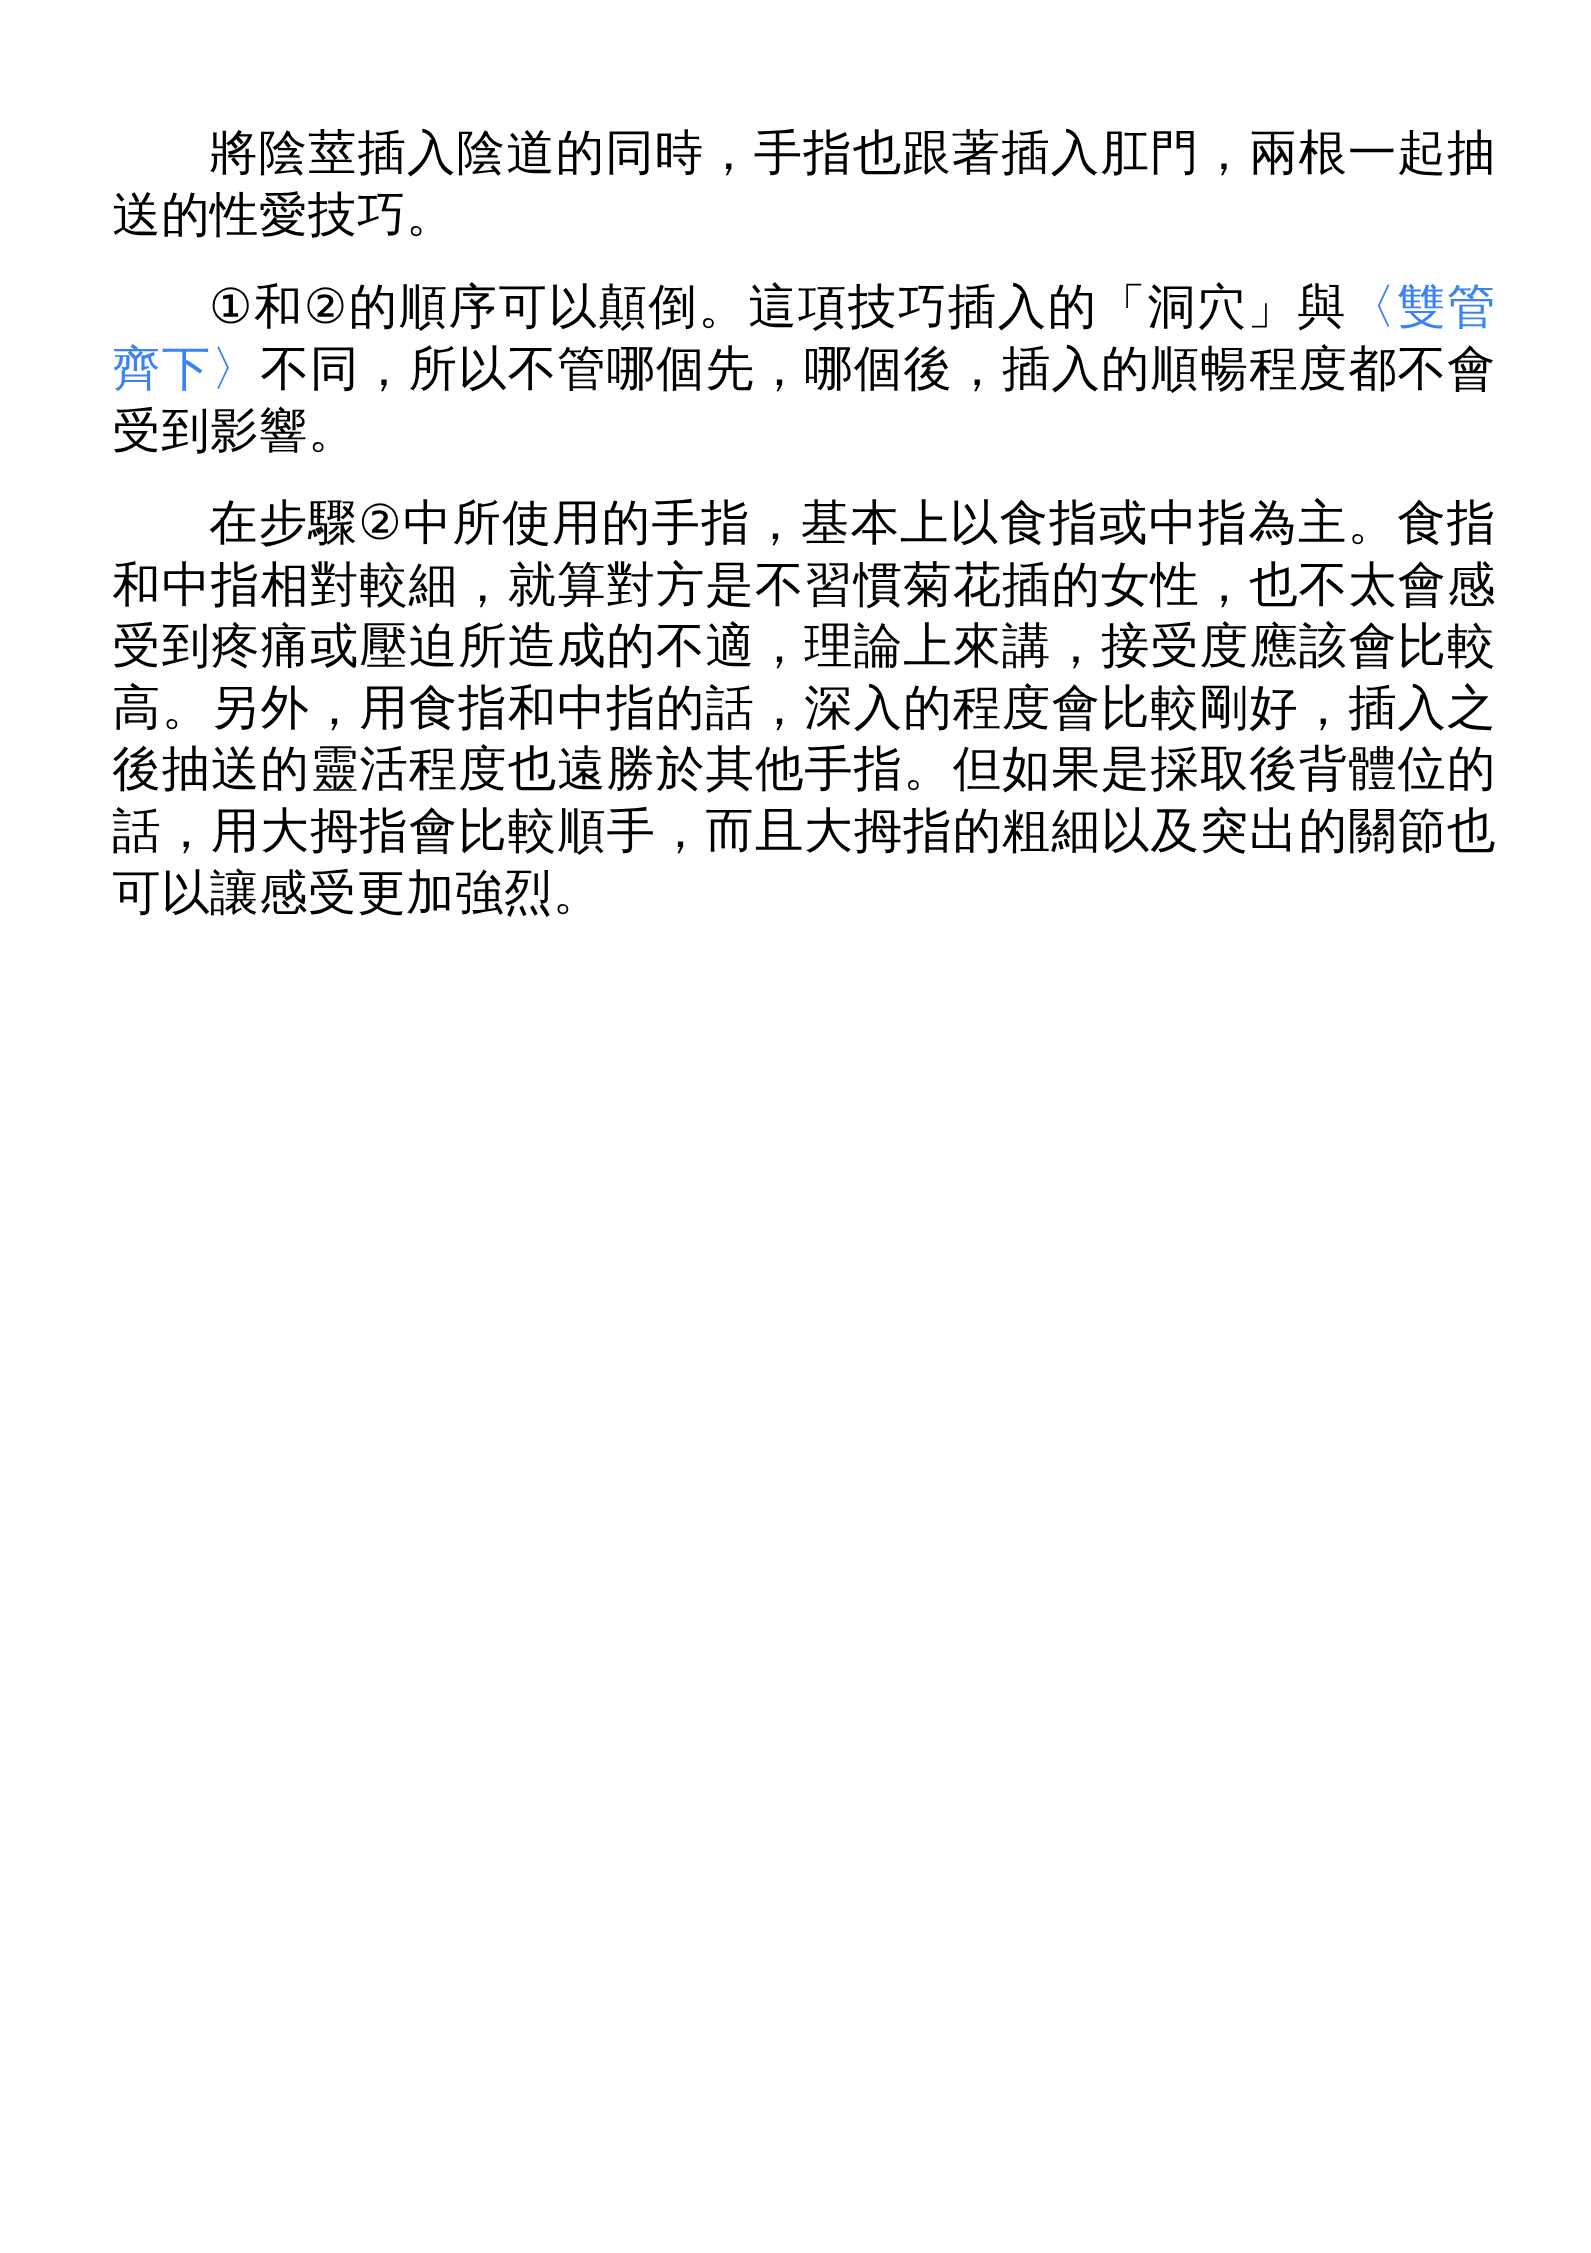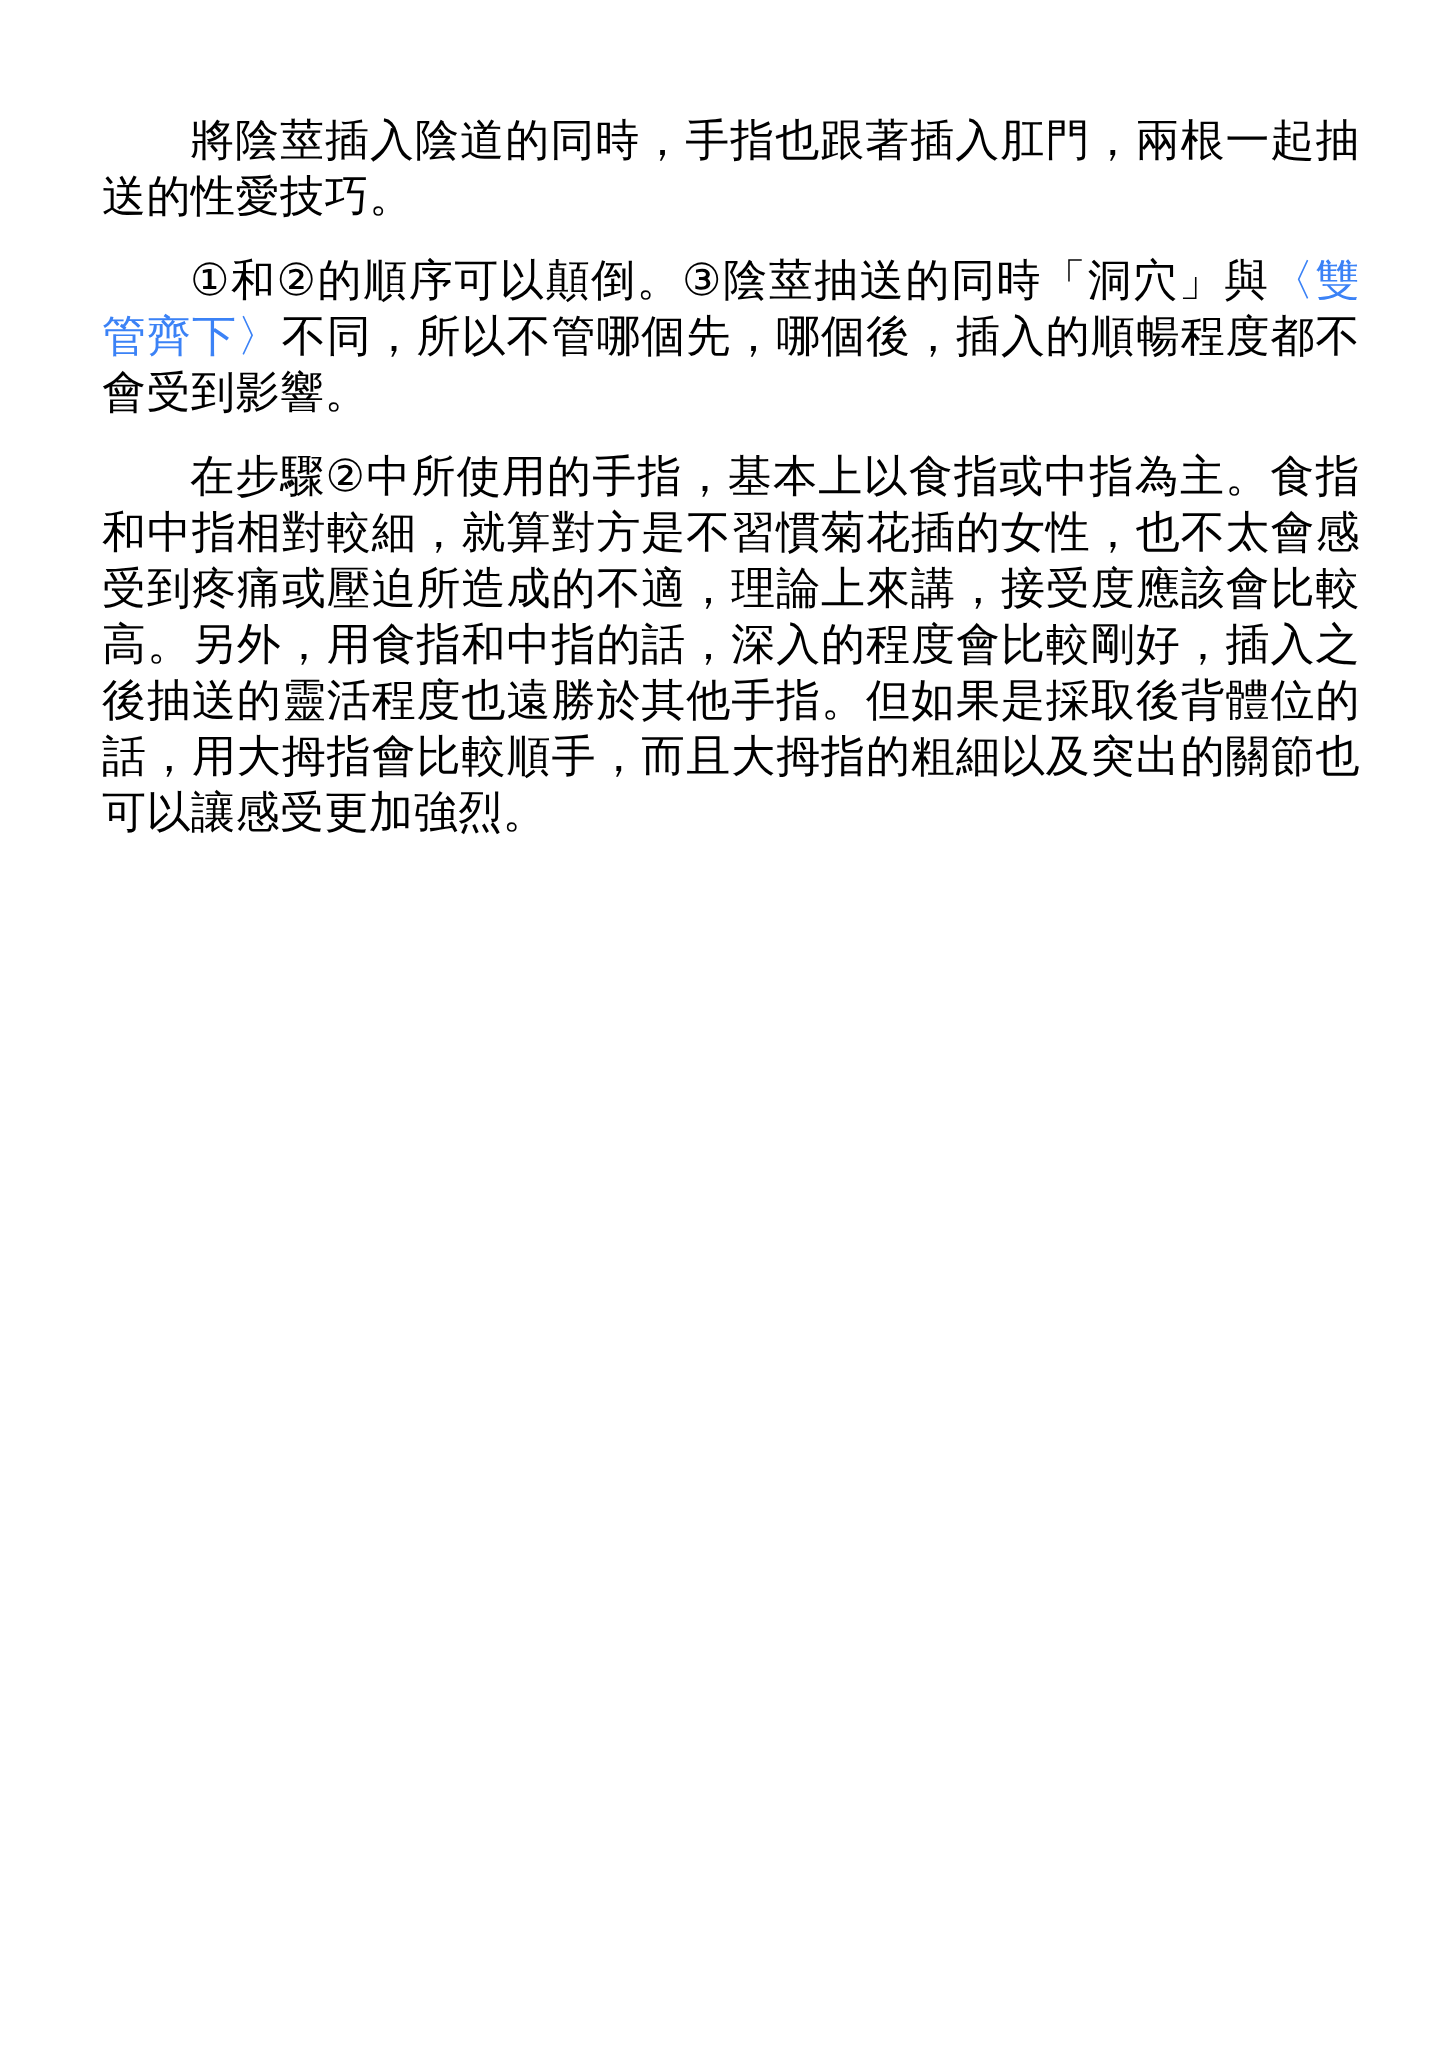--- a/index.html
+++ b/index.html
@@ -33,16 +33,16 @@
     color: #3b82f6;
   }
 </style>
 </head>
 <body>
 
 <div class="page-content">
   <p><span>將陰莖插入陰道的同時，手指也跟著插入肛門，兩根一起抽送的性愛技巧。</span></p>
 
 
-  <p><span>①和②的順序可以顛倒。③陰莖抽送的同時「洞穴」與</span><span class="reference">〈雙管齊下〉</span><span>不同，所以不管哪個先，哪個後，插入的順暢程度都不會受到影響。</span></p>
+  <p><span>①和②的順序可以顛倒。這項技巧插入的「洞穴」與</span><span class="reference">〈雙管齊下〉</span><span>不同，所以不管哪個先，哪個後，插入的順暢程度都不會受到影響。</span></p>
 
   <p><span>在步驟②中所使用的手指，基本上以食指或中指為主。食指和中指相對較細，就算對方是不習慣菊花插的女性，也不太會感受到疼痛或壓迫所造成的不適，理論上來講，接受度應該會比較高。另外，用食指和中指的話，深入的程度會比較剛好，插入之後抽送的靈活程度也遠勝於其他手指。但如果是採取後背體位的話，用大拇指會比較順手，而且大拇指的粗細以及突出的關節也可以讓感受更加強烈。</span></p>
 </div>
 
 </body></html>

